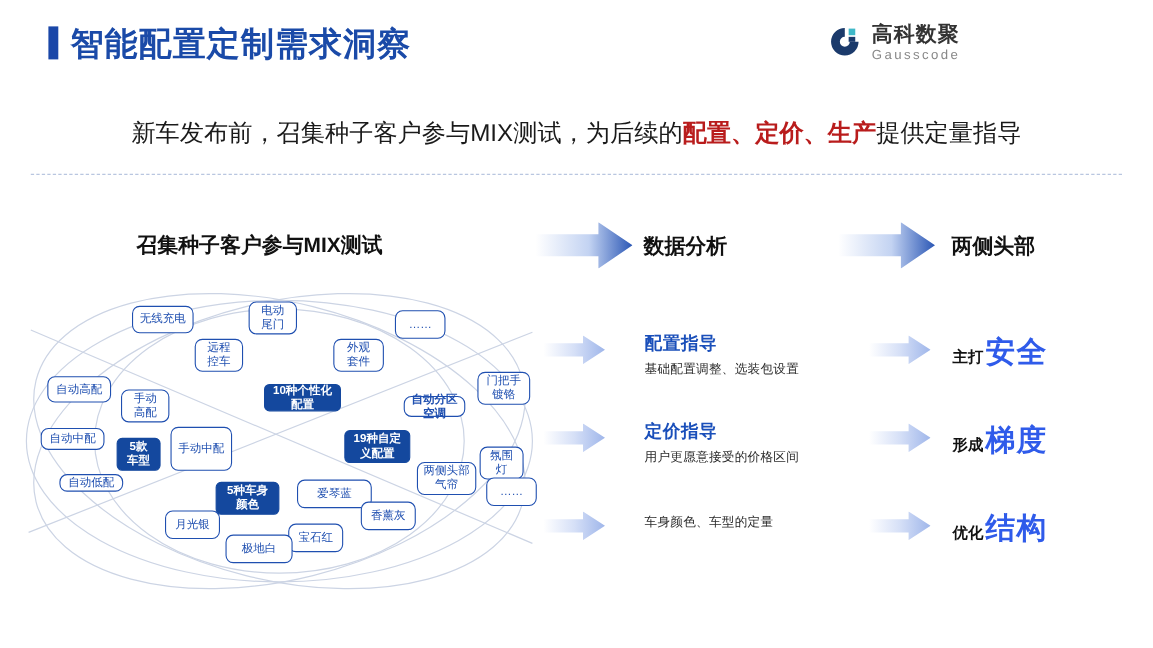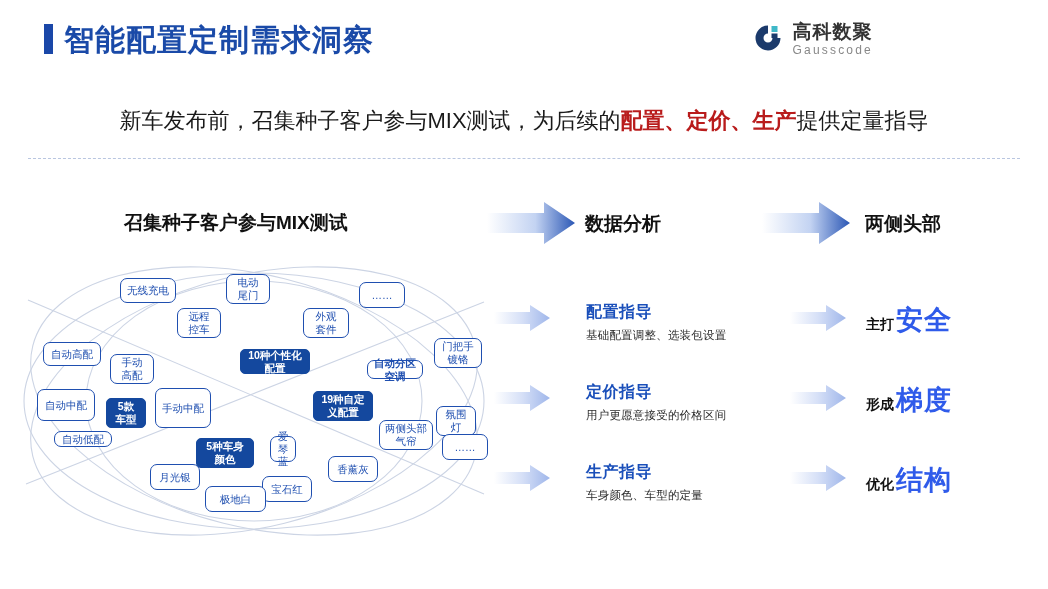--- a/index.html
+++ b/index.html
@@ -198,49 +198,48 @@
 套件</div>
     <div class="node" style="left: 420px; top: 82px; width: 48px; height: 30px;">门把手
 镀铬</div>
     <div class="node" style="left: 29px; top: 86px; width: 58px; height: 24px;">自动高配</div>
     <div class="node" style="left: 96px; top: 98px; width: 44px; height: 30px;">手动
 高配</div>
     <div class="node" style="left: 353px; top: 104px; width: 56px; height: 19px; font-weight: bold;">自动分区
 空调</div>
     <div class="node" style="left: 422px; top: 120px; width: 40px; height: 30px; margin-top: 30px;">氛围
 灯</div>
-    <div class="node" style="left: 23px; top: 133px; width: 58px; height: 32px;">自动中配</div>
+    <div class="node" style="left: 23px; top: 133px; width: 58px; height: 20px;">自动中配</div>
     <div class="node filled" style="left: 92px; top: 142px; width: 40px; height: 30px;">5款
 车型</div>
     <div class="node" style="left: 141px; top: 132px; width: 56px; height: 40px;">手动中配</div>
     <div class="node filled" style="left: 299px; top: 135px; width: 60px; height: 30px;">19种自定
 义配置</div>
     <div class="node" style="left: 365px; top: 164px; width: 54px; height: 30px;">两侧头部
 气帘</div>
     <div class="node" style="left: 40px; top: 175px; width: 58px; height: 16px;">自动低配</div>
     <div class="node" style="left: 428px; top: 178px; width: 46px; height: 26px;">……</div>
     <div class="node filled" style="left: 182px; top: 182px; width: 58px; height: 30px;">5种车身
 颜色</div>
-    <div class="node" style="left: 256px; top: 180px; width: 26px; height: 26px;">爱琴蓝</div>
+    <div class="node" style="left: 256px; top: 180px; width: 68px; height: 26px;">爱琴蓝</div>
     <div class="node" style="left: 314px; top: 200px; width: 50px; height: 26px;">香薰灰</div>
     <div class="node" style="left: 136px; top: 208px; width: 50px; height: 26px;">月光银</div>
     <div class="node" style="left: 248px; top: 220px; width: 50px; height: 26px;">宝石红</div>
     <div class="node" style="left: 191px; top: 230px; width: 61px; height: 26px;">极地白</div>
   </div>
 
 <div class="insight" id="ins-0" style="top: 302px;">
   <div class="i-title">配置指导</div>
   <div class="i-sub">基础配置调整、选装包设置</div>
 </div>
 <div class="insight" id="ins-1" style="top: 382px;">
   <div class="i-title">定价指导</div>
   <div class="i-sub">用户更愿意接受的价格区间</div>
 </div>
 <div class="insight" id="ins-2" style="top: 462px;">
-  <div class="i-title">生产指导</div>
   <div class="i-sub">车身颜色、车型的定量</div>
 </div>
 
 <span class="row-arrow" id="la-0" style="left: 494px; top: 305px;"><svg width="56" height="26" viewBox="0 0 56 26">
       <defs>
         <linearGradient id="sgla-0" x1="0" y1="0" x2="1" y2="0">
           <stop offset="0%" stop-color="#ffffff"></stop>
           <stop offset="50%" stop-color="#d6e0f7"></stop>
           <stop offset="100%" stop-color="#9fb6ea"></stop>
         </linearGradient>

